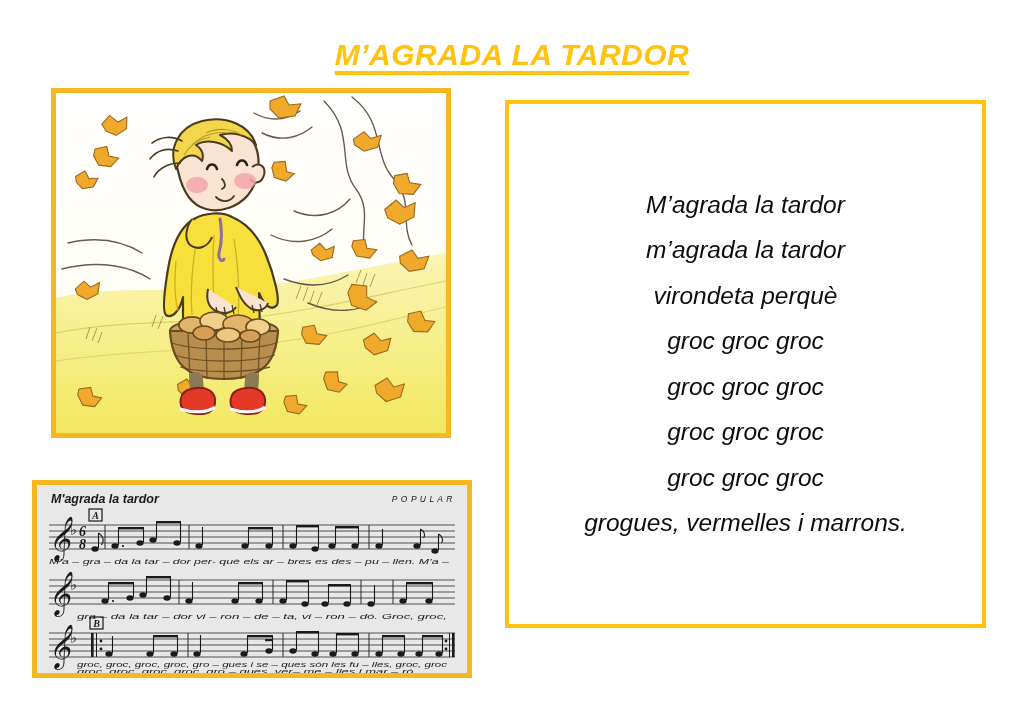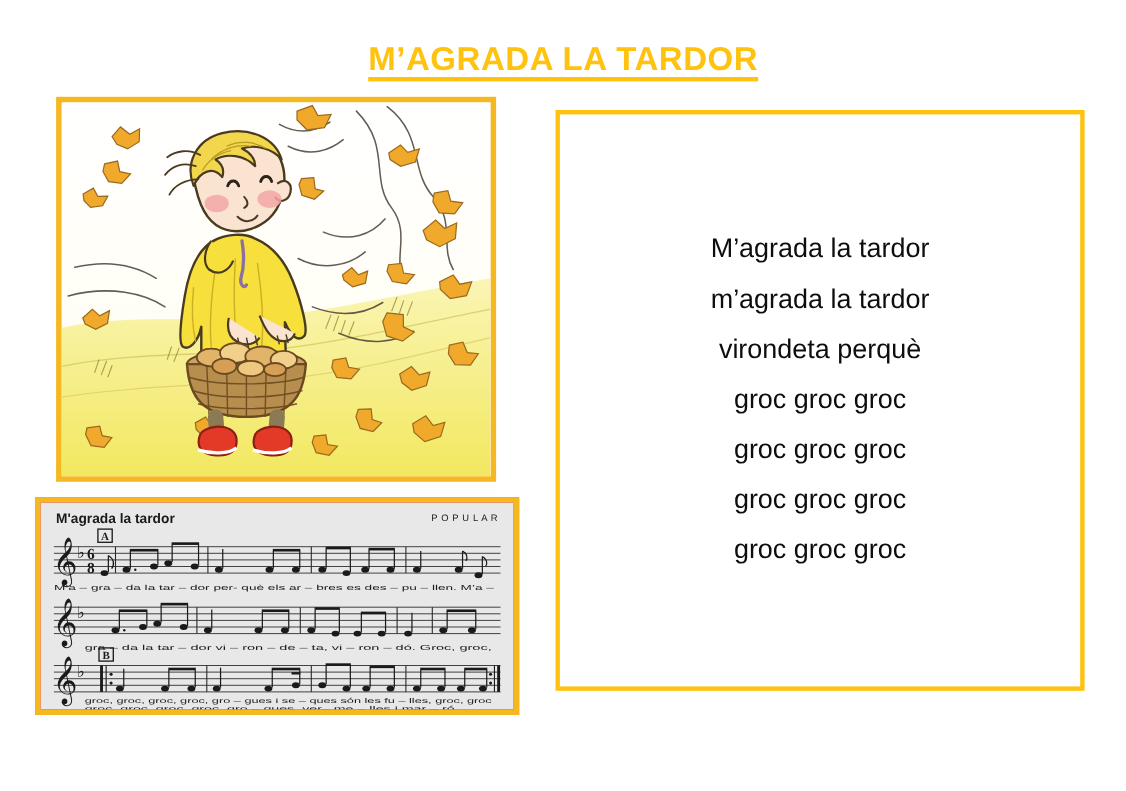--- a/index.html
+++ b/index.html
@@ -7,20 +7,21 @@
     margin: 0; padding: 0;
     width: 1024px; height: 719px;
     background: #ffffff;
     font-family: "Liberation Sans", sans-serif;
     overflow: hidden;
   }
   #page {
     position: relative;
     width: 1024px; height: 719px;
     background: #ffffff;
+    font-style: italic;
   }
 
   
   #title {
     position: absolute;
     left: 0; top: 38px;
     width: 1024px;
     text-align: center;
     font-size: 30px;
     font-weight: bold;
@@ -61,24 +62,24 @@
     font-size: 24.5px;
     color: #0d0d0d;
     line-height: 1.0;
     padding: 10.5px 0;
     white-space: nowrap;
   }
 
   
   #score-box {
     position: absolute;
-    left: 32px; top: 452px;
+    left: 32px; top: 480px;
     width: 440px; height: 198px;
     border: 5px solid #F5B820;
-    background: #d946ef;
+    background: #737373;
     overflow: hidden;
   }
   #score-box svg { display: block; width: 100%; height: 100%; }
 </style>
 </head>
 <body>
 
 <div id="page">
 
   <div id="title">M’AGRADA LA TARDOR</div>
@@ -225,20 +226,21 @@
   </div>
 
   <div id="lyrics-box">
     <div class="lyric-line">M’agrada la tardor</div>
     <div class="lyric-line">m’agrada la tardor</div>
     <div class="lyric-line">virondeta perquè</div>
     <div class="lyric-line">groc groc groc</div>
     <div class="lyric-line">groc groc groc</div>
     <div class="lyric-line">groc groc groc</div>
     <div class="lyric-line">groc groc groc</div>
+    <div class="lyric-line">grogues, vermelles i marrons.</div>
   </div>
 
   <div id="score-box">
     <svg viewBox="0 0 430 188" preserveAspectRatio="none">
       <rect x="0" y="0" width="430" height="188" fill="#E8E8E8"></rect>
 
       <text x="14" y="18" font-family="Liberation Sans, sans-serif" font-size="12.5" font-weight="bold" fill="#1A1A1A">M'agrada la tardor</text>
       <text x="416" y="17" text-anchor="end" font-family="Liberation Sans, sans-serif" font-size="8.5" letter-spacing="0.6" fill="#1A1A1A">P O P U L A R</text>
 
       <g stroke="#2A2A2A" stroke-width="0.8">

